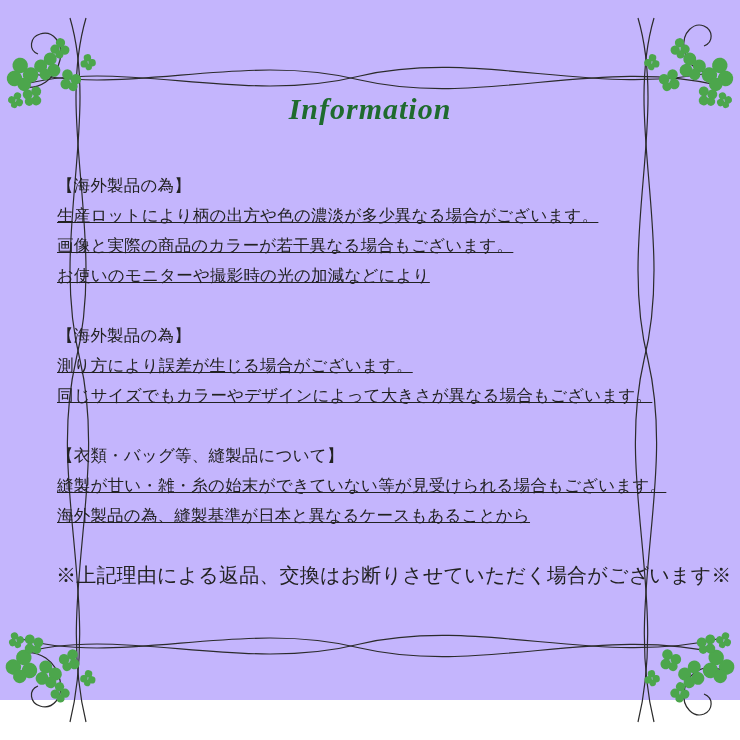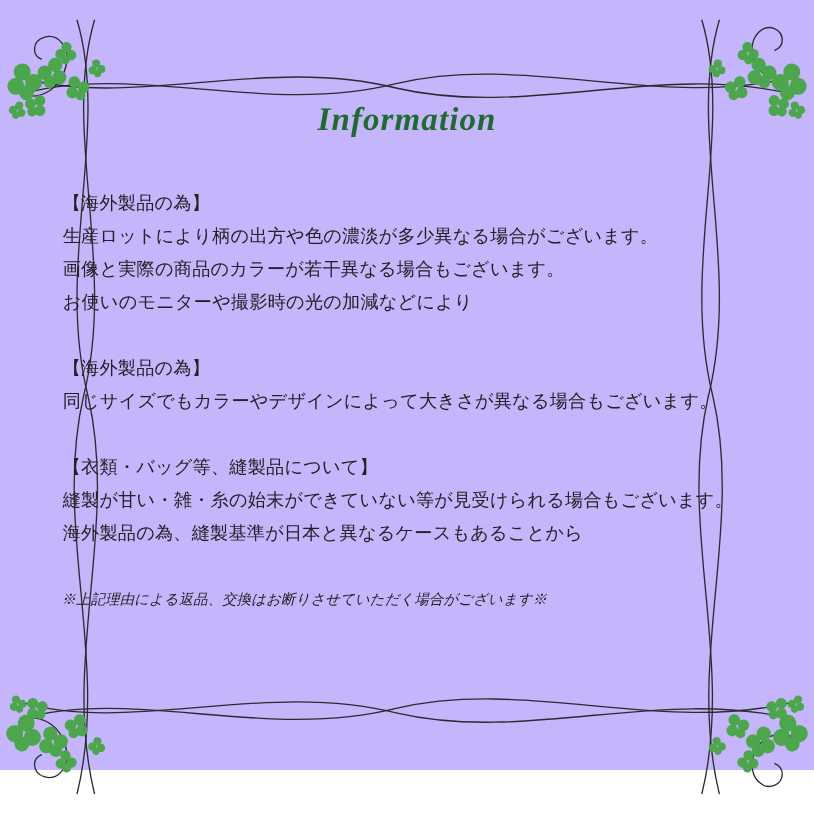--- a/index.html
+++ b/index.html
@@ -57,38 +57,38 @@
     margin: 0 0 30px 0;
     padding-left: 1px;
   }
 
   .line {
     color: #222222;
     font-size: 16.5px;
     line-height: 30px;
     white-space: nowrap;
     letter-spacing: 0.2px;
+    text-decoration: underline;
   }
 
   .block-heading {
     font-size: 16.5px;
     line-height: 30px;
     color: #222222;
     white-space: nowrap;
     letter-spacing: 0.2px;
   }
 
   #footnote {
     margin-top: 26px;
     color: #222222;
-    font-size: 13px;
+    font-size: 20px;
     line-height: 30px;
     white-space: nowrap;
     letter-spacing: 0.2px;
-    font-style: italic;
   }
 </style>
 </head>
 <body>
 
 <div id="page">
 
   <svg id="frame-svg" viewBox="0 0 740 740">
     <defs>
       <g id="clover-leaf">
@@ -166,20 +166,21 @@
 
     <div class="block">
       <div class="block-heading">【海外製品の為】</div>
       <div class="line">生産ロットにより柄の出方や色の濃淡が多少異なる場合がございます。</div>
       <div class="line">画像と実際の商品のカラーが若干異なる場合もございます。</div>
       <div class="line">お使いのモニターや撮影時の光の加減などにより</div>
     </div>
 
     <div class="block">
       <div class="block-heading">【海外製品の為】</div>
+      <div class="line">測り方により誤差が生じる場合がございます。</div>
       <div class="line">同じサイズでもカラーやデザインによって大きさが異なる場合もございます。</div>
     </div>
 
     <div class="block">
       <div class="block-heading">【衣類・バッグ等、縫製品について】</div>
       <div class="line">縫製が甘い・雑・糸の始末ができていない等が見受けられる場合もございます。</div>
       <div class="line">海外製品の為、縫製基準が日本と異なるケースもあることから</div>
     </div>
 
     <div id="footnote">※上記理由による返品、交換はお断りさせていただく場合がございます※</div>

